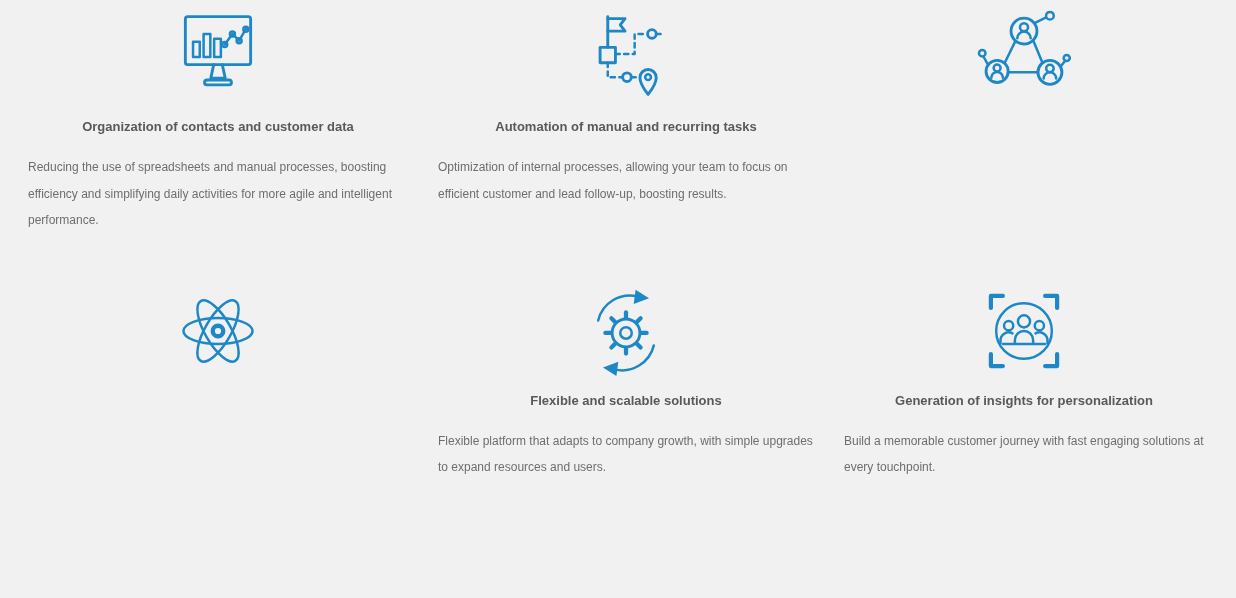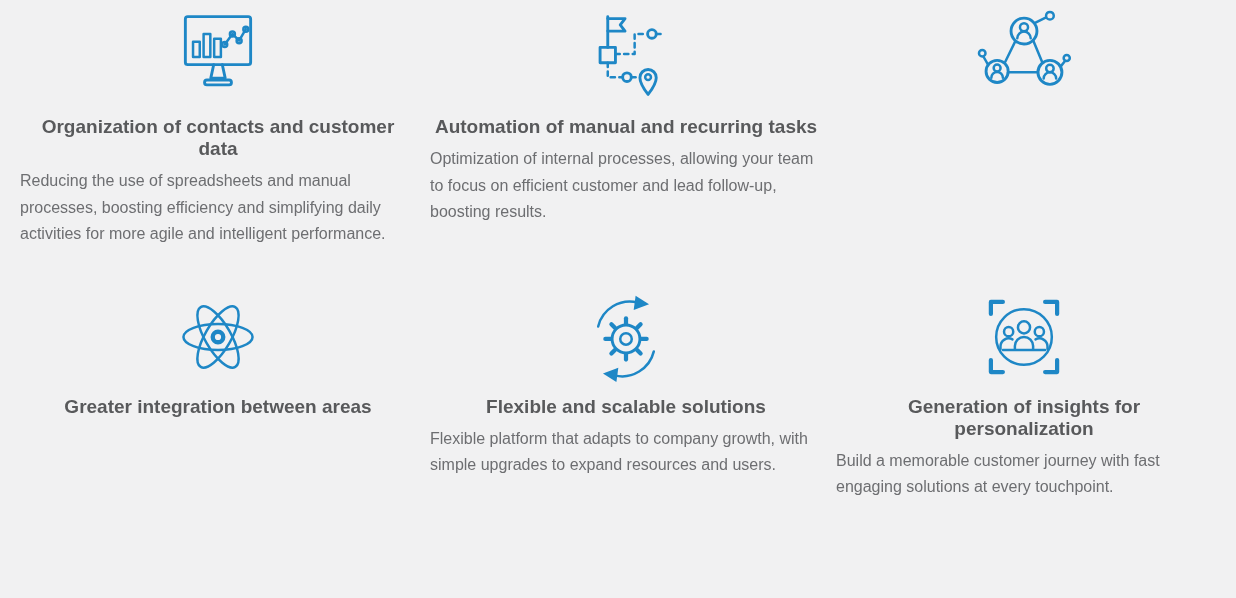--- a/index.html
+++ b/index.html
@@ -23,28 +23,28 @@
     height: 102px;
     display: flex;
     align-items: center;
     justify-content: center;
     margin-bottom: 8px;
   }
   .iconbox svg { width: 96px; height: 96px; }
   .title {
     margin: 0 0 8px 0;
     text-align: center;
-    font-size: 19px;
+    font-size: 13px;
     line-height: 22px;
     font-weight: bold;
     color: var(--title-color, #58595b);
   }
   .body {
-    margin: 0;
-    font-size: 16px;
+    margin: 8px;
+    font-size: 12px;
     line-height: 26.5px;
     color: var(--body-color, #6d6e71);
   }
   
   .iconbox svg * {
     fill: none;
     stroke: var(--accent, #1e87c6);
     stroke-width: 3;
     stroke-linecap: round;
     stroke-linejoin: round;
@@ -127,21 +127,20 @@
 
   <section class="card">
     <div class="iconbox">
       <svg viewBox="0 0 100 100">
         <ellipse class="thin" cx="50" cy="50" rx="36" ry="13.5"></ellipse>
         <ellipse class="thin" cx="50" cy="50" rx="36" ry="13.5" transform="rotate(60 50 50)"></ellipse>
         <ellipse class="thin" cx="50" cy="50" rx="36" ry="13.5" transform="rotate(120 50 50)"></ellipse>
         <circle class="donut" cx="50" cy="50" r="5.5"></circle>
       </svg>
     </div>
-    <h3 class="title">Greater integration between areas</h3>
   </section>
 
   <section class="card">
     <div class="iconbox">
       <svg viewBox="0 0 100 100">
         <path class="thin" d="M21,39 A34,34 0 0 1 62,14"></path>
         <path class="fill" d="M60,7 L74,16 L58,22 Z"></path>
         <path class="thin" d="M79,65 A34,34 0 0 1 38,90"></path>
         <path class="fill" d="M40,97 L26,88 L42,82 Z"></path>
         <circle cx="50" cy="52" r="14.5"></circle>

